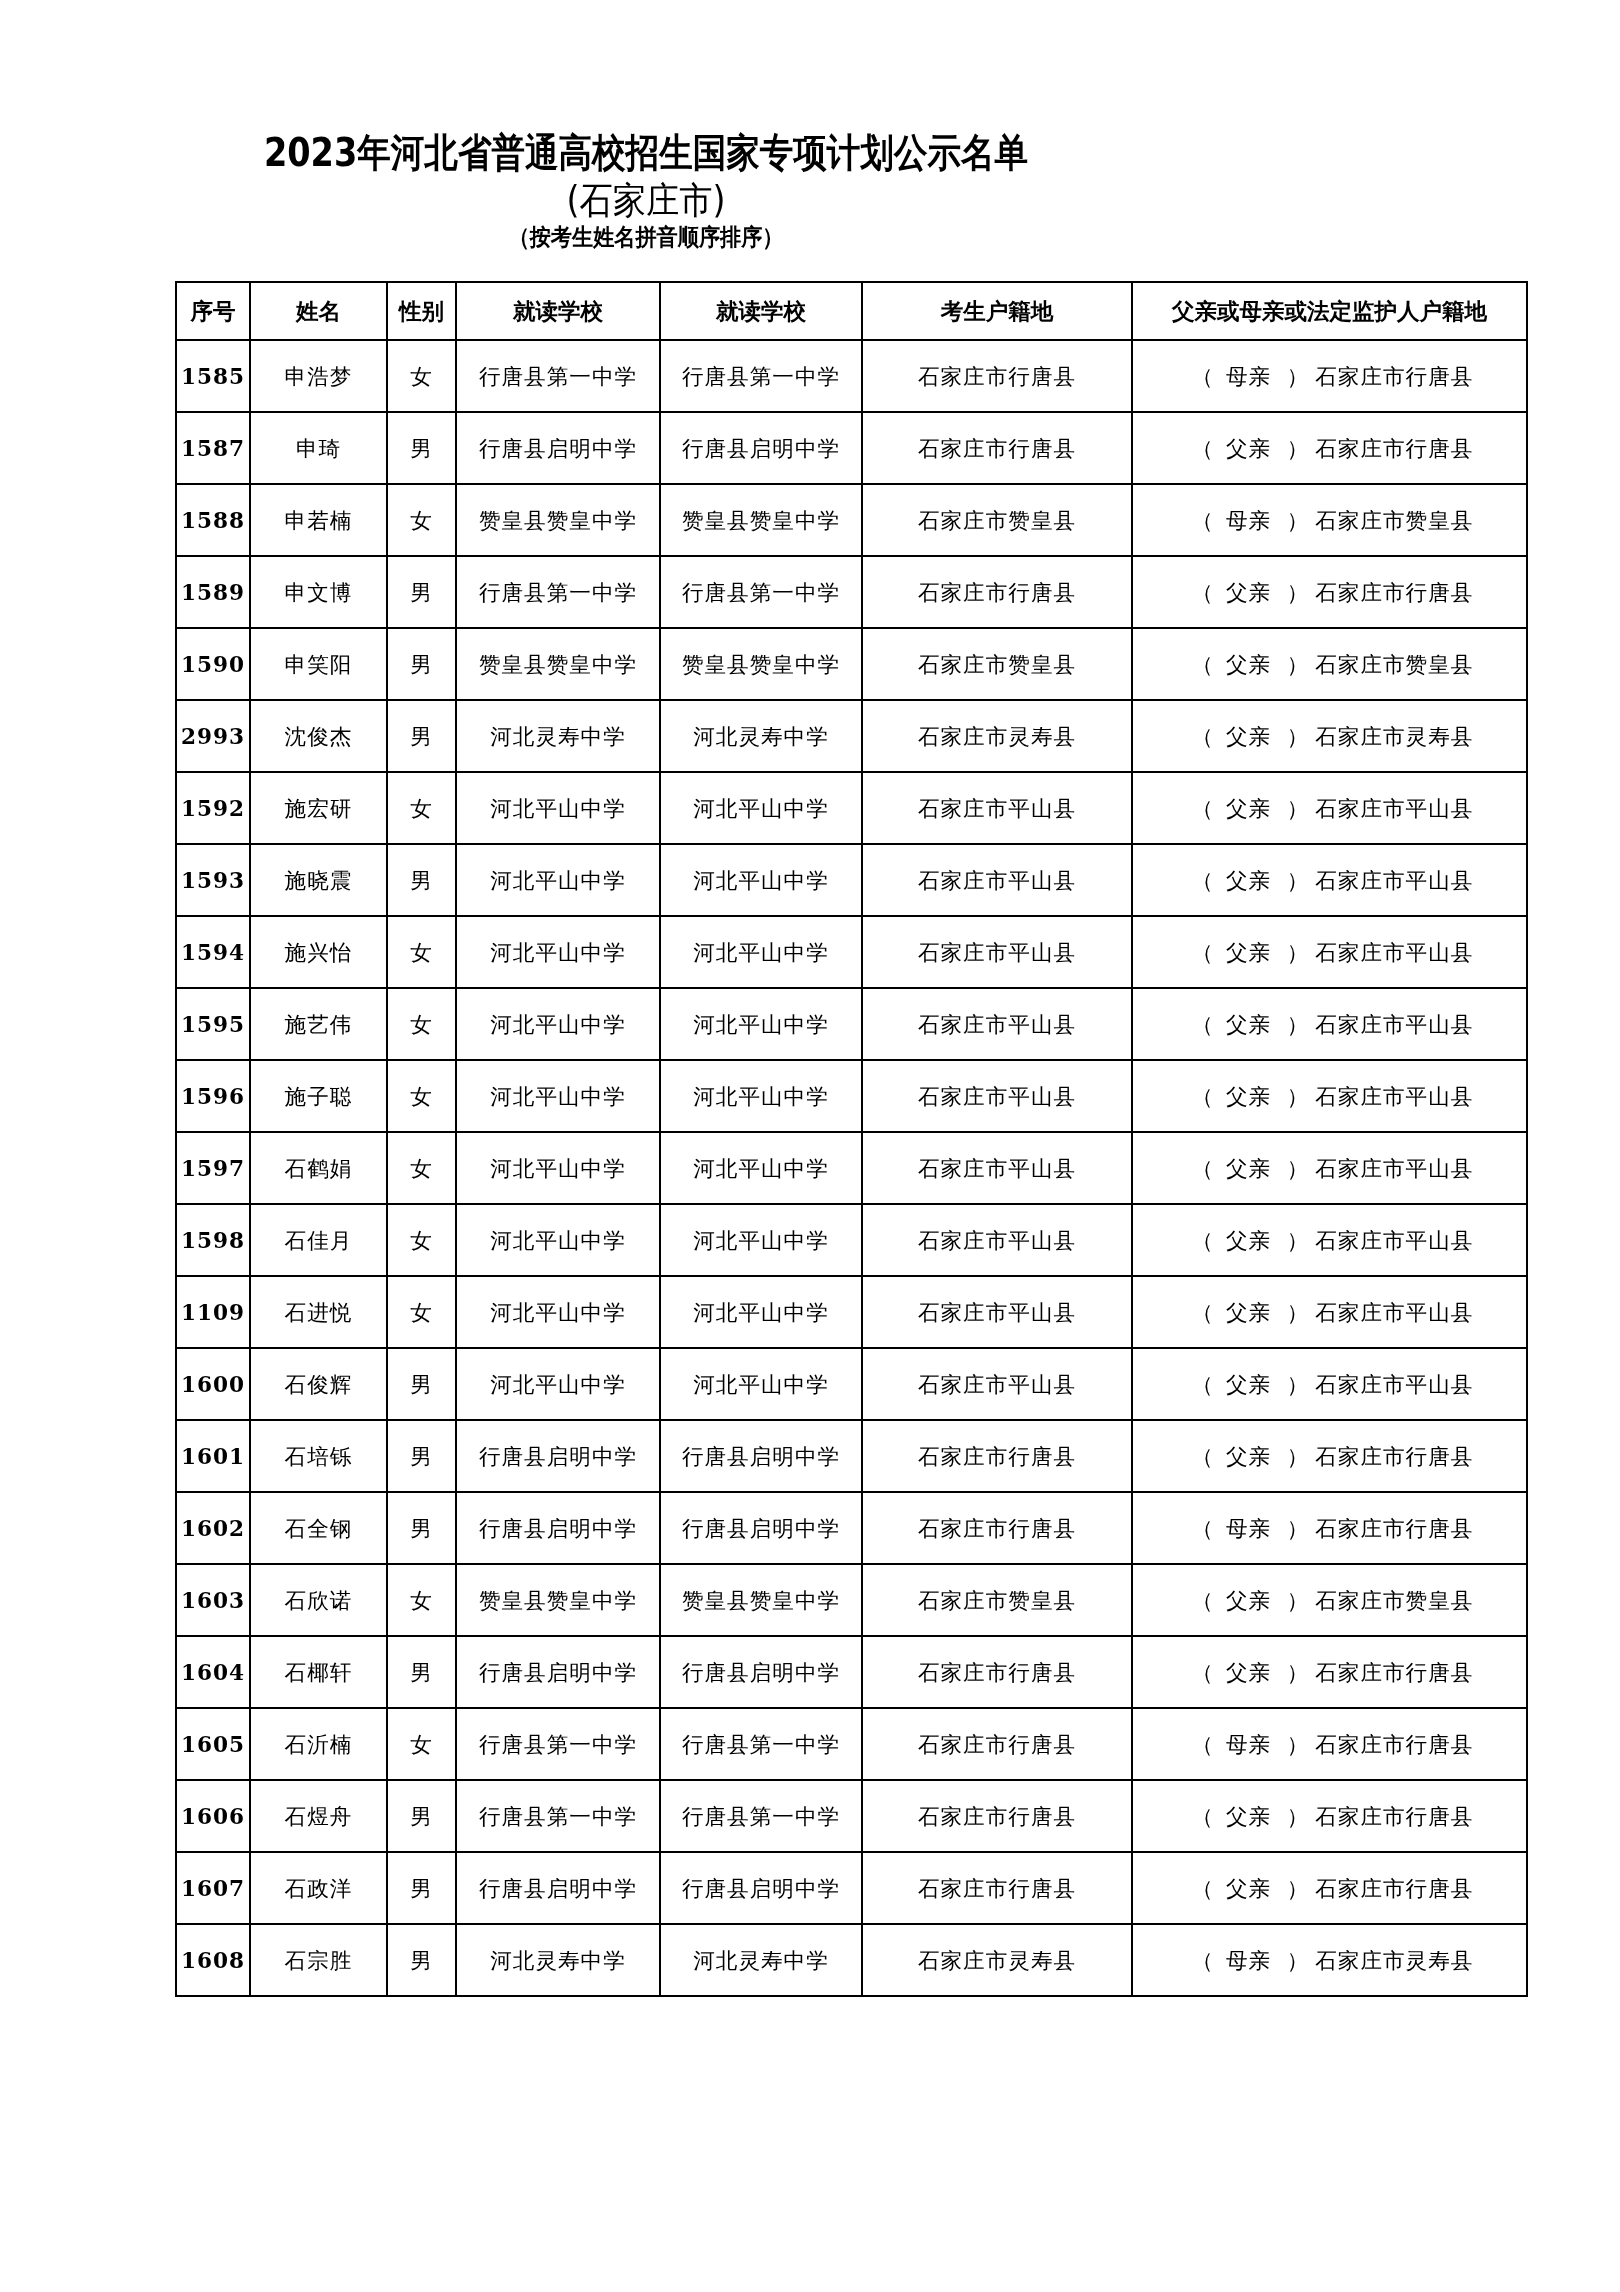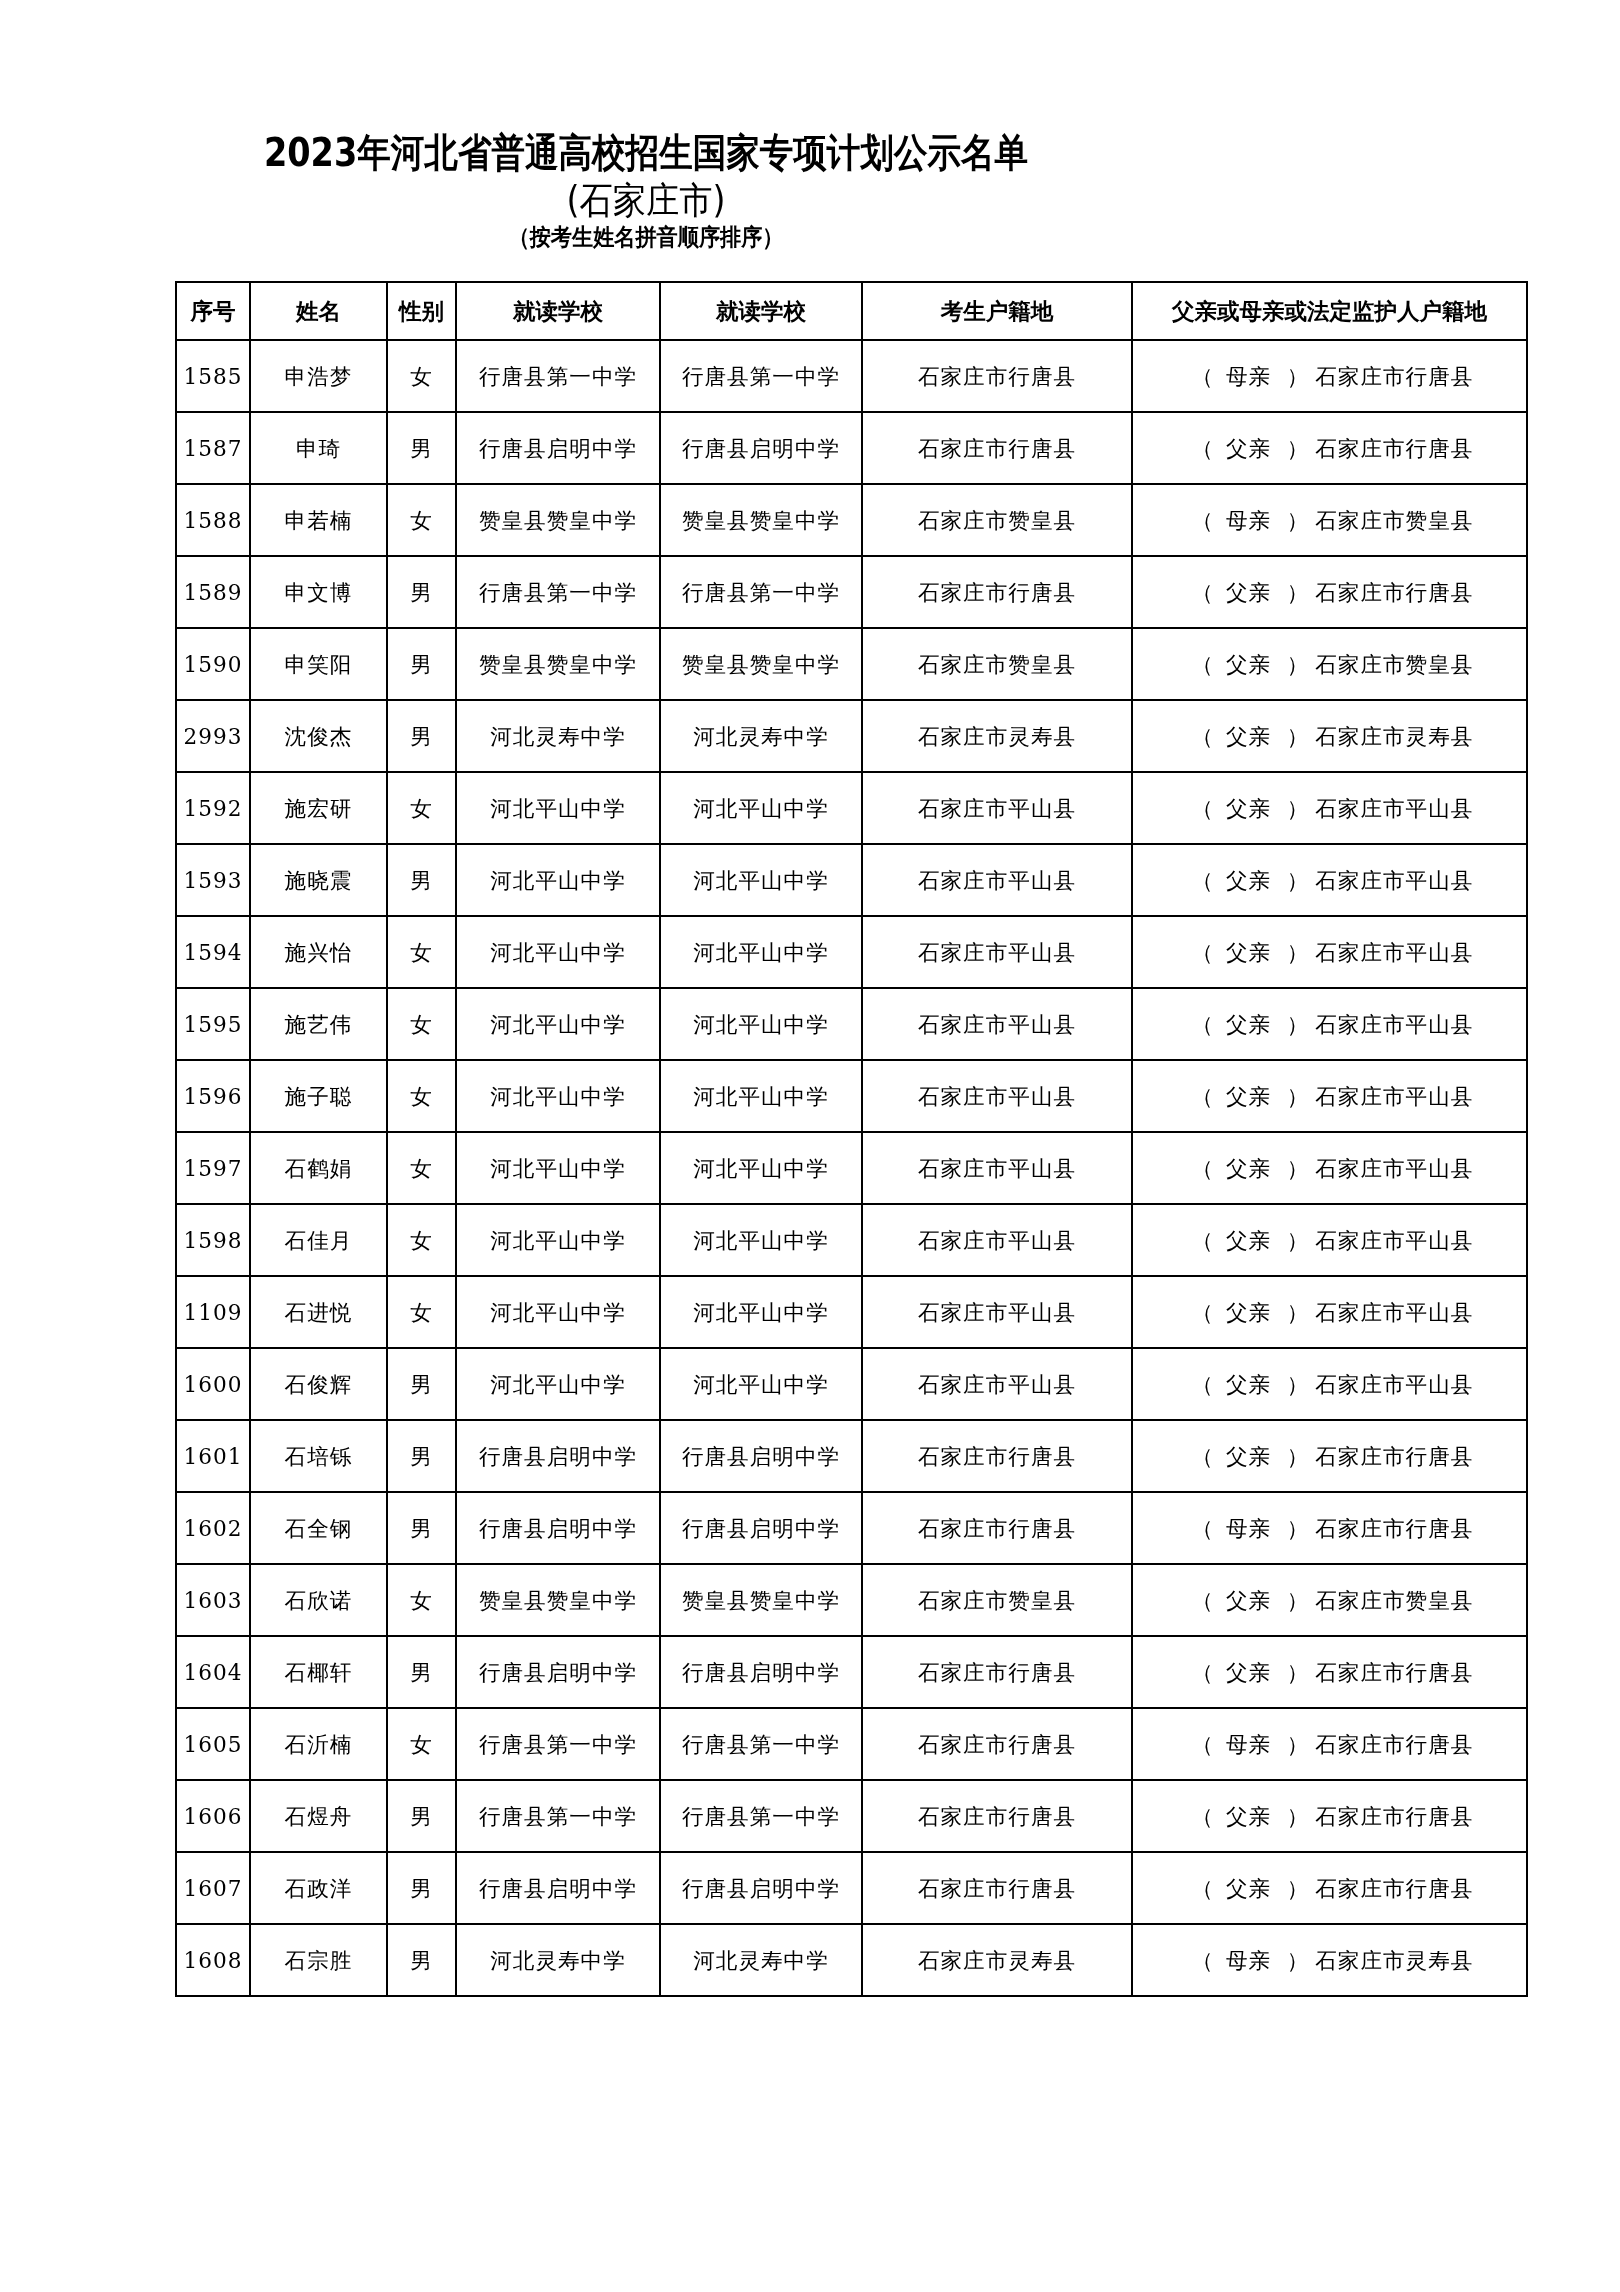--- a/index.html
+++ b/index.html
@@ -75,20 +75,21 @@
     table.roster td {
       height: 70px;
       font-family: "DejaVu Serif", "Liberation Serif", serif;
       font-size: 21.6px;
       letter-spacing: 1px;
     }
     td.num {
       font-family: "Liberation Serif", "DejaVu Serif", serif;
       font-size: 21.6px;
       letter-spacing: 0;
+      font-weight: bold;
     }
     .paren {
       display: inline-block;
       margin: 0 5.9px;
     }
     .rel {
       display: inline-block;
       margin: 0 9.8px 0 5.9px;
     }
   </style>

